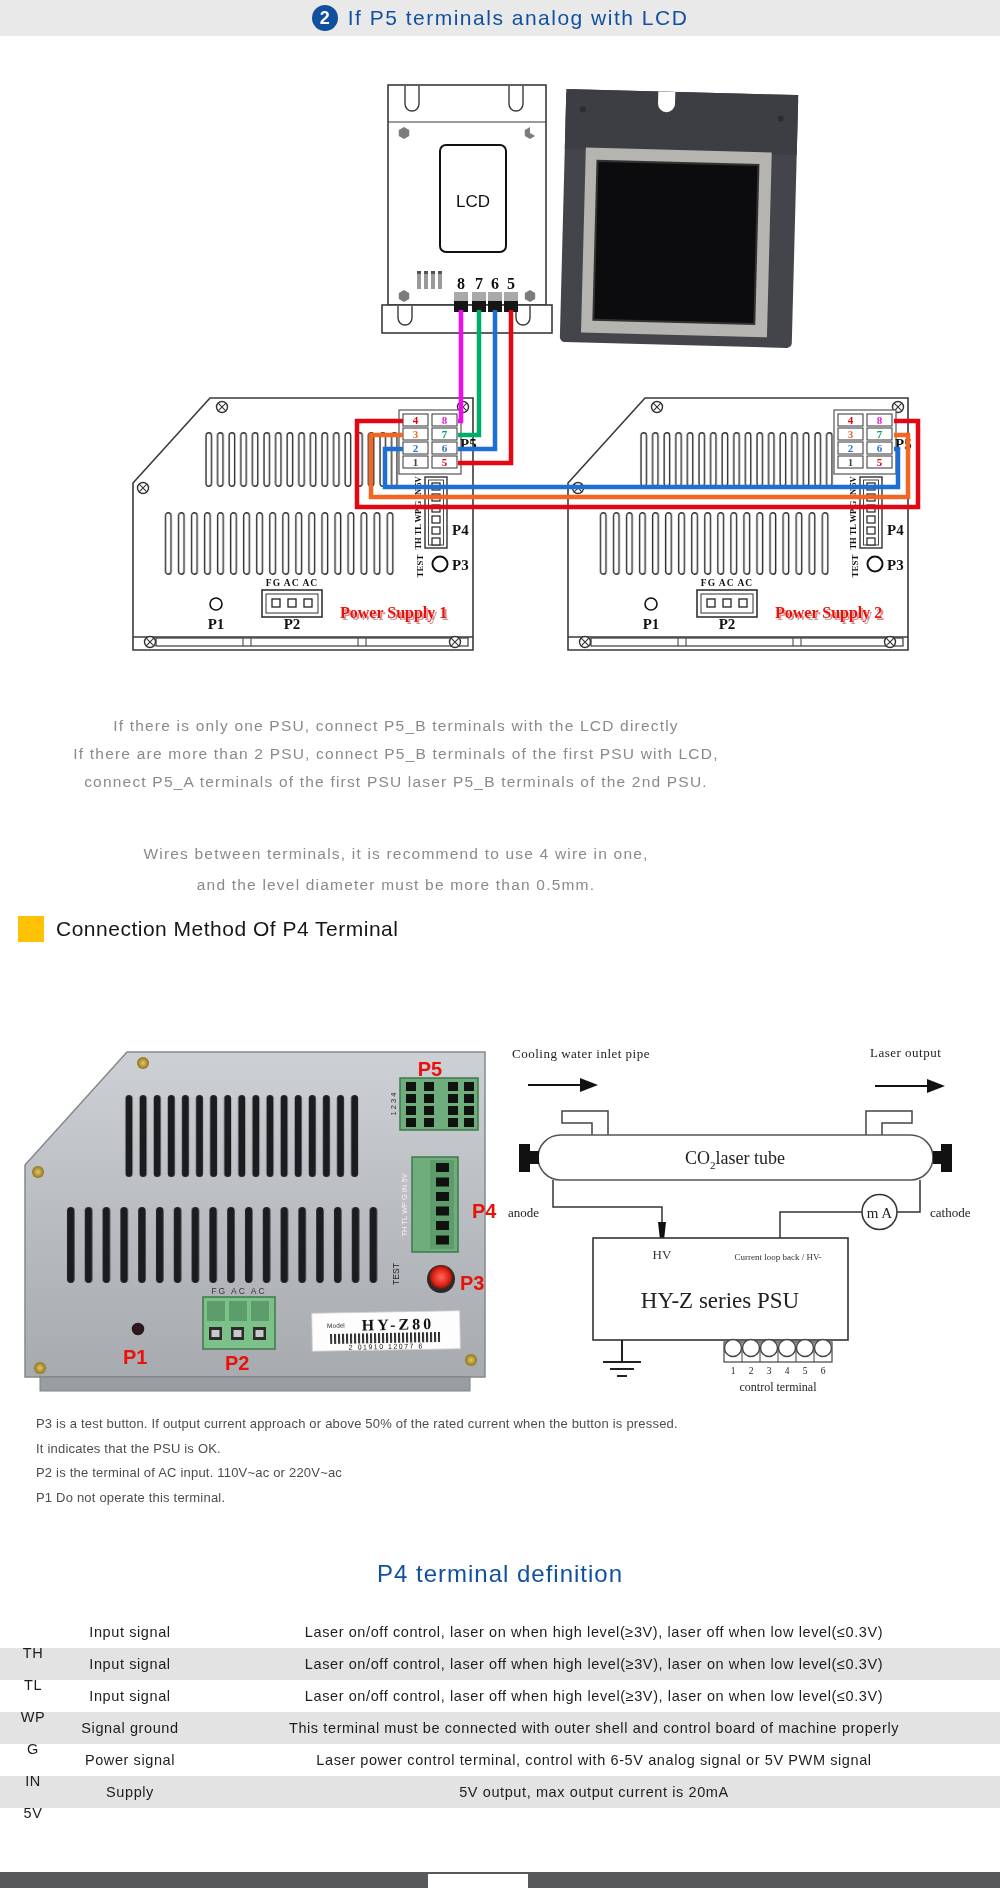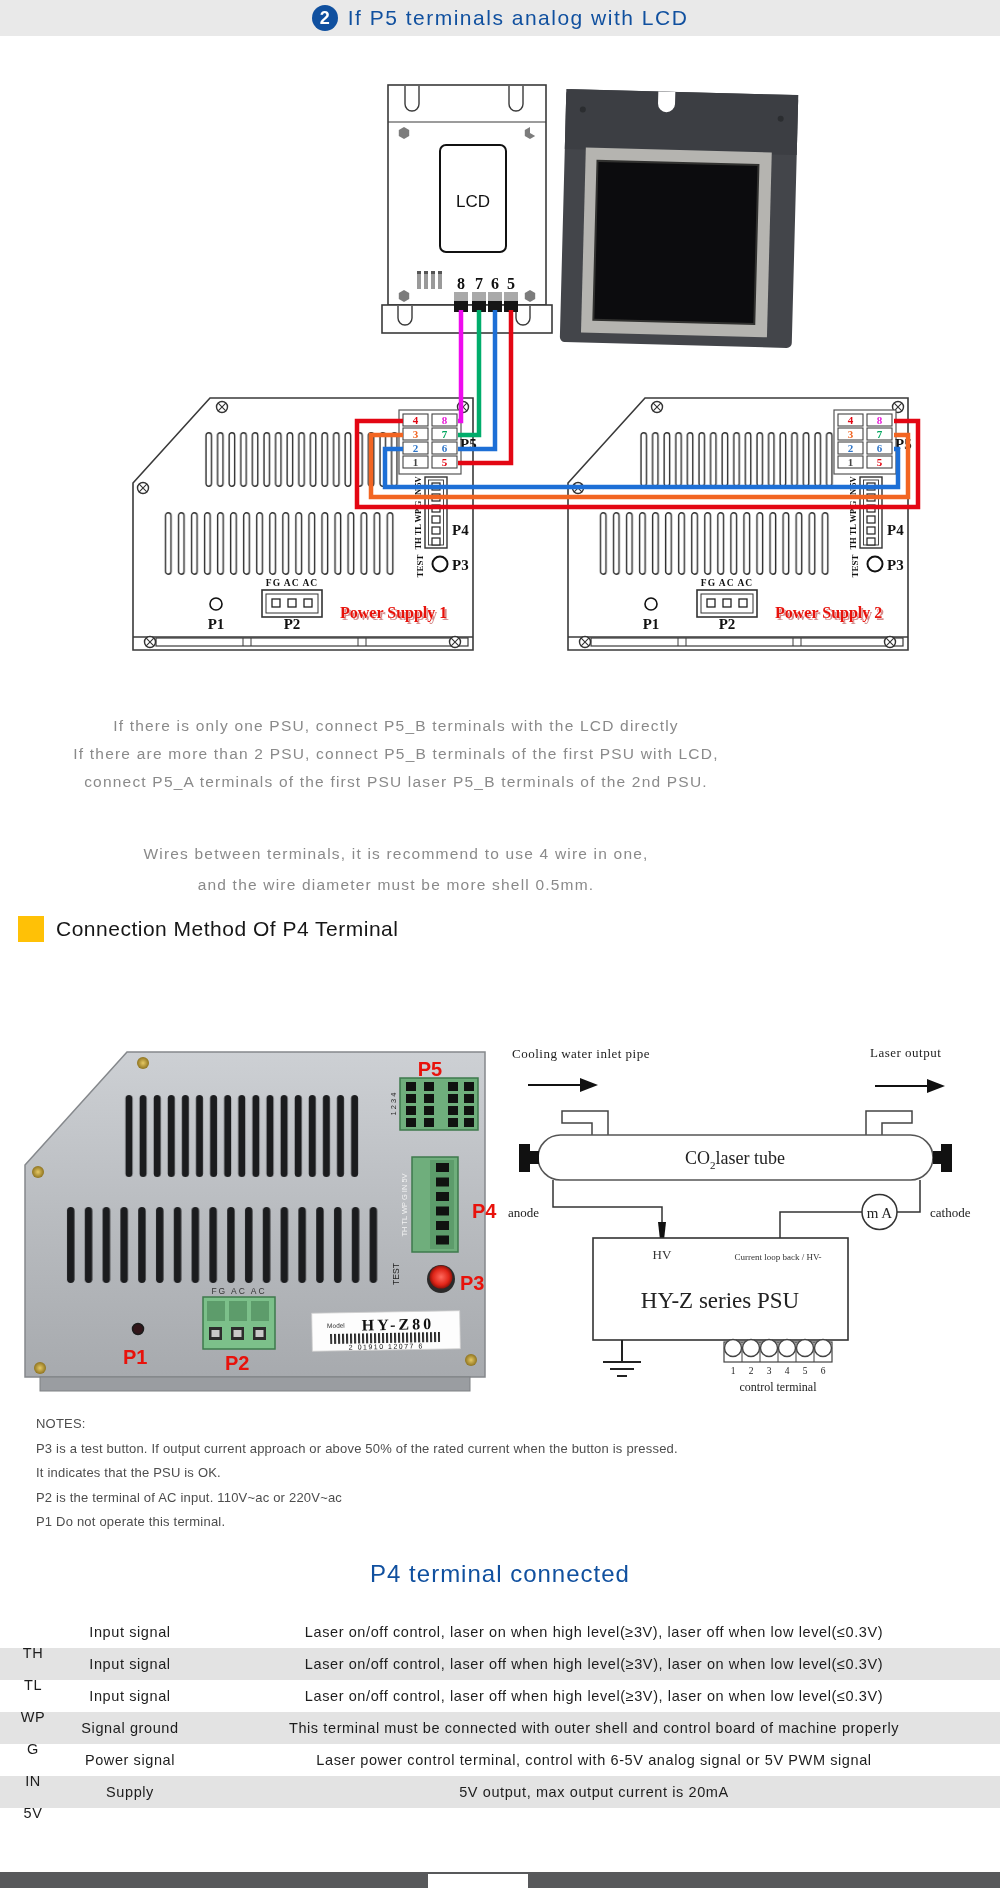--- a/index.html
+++ b/index.html
@@ -215,21 +215,21 @@
     </g>
   </svg>
 
   <div class="instr" style="top:712px">
     <div>If there is only one PSU, connect P5_B terminals with the LCD directly</div>
     <div>If there are more than 2 PSU, connect P5_B terminals of the first PSU with LCD,</div>
     <div>connect P5_A terminals of the first PSU laser P5_B terminals of the 2nd PSU.</div>
   </div>
   <div class="instr" style="top:838px;line-height:31px">
     <div>Wires between terminals, it is recommend to use 4 wire in one,</div>
-    <div>and the wire diameter must be more shell 0.5mm.</div>
+    <div>and the level diameter must be more than 0.5mm.</div>
   </div>
 
   <div class="sect">
     <div class="sq"></div>
     <div class="txt">Connection Method Of P4 Terminal</div>
   </div>
 
   <svg class="layer" style="top:1030px" width="1000" height="380" viewBox="0 1030 1000 380">
     <defs>
       <linearGradient id="silver" x1="0" y1="0" x2="0" y2="1">
@@ -410,28 +410,27 @@
           <text x="787" y="1374">4</text>
           <text x="805" y="1374">5</text>
           <text x="823" y="1374">6</text>
         </g>
         <text x="778" y="1391" font-size="12" fill="#222" text-anchor="middle">control terminal</text>
       </g>
     </g>
   </svg>
 
   <div class="notes">
-    <div>NOTES:</div>
     <div>P3 is a test button. If output current approach or above 50% of the rated current when the button is pressed.</div>
     <div>It indicates that the PSU is OK.</div>
     <div>P2 is the terminal of AC input. 110V~ac or 220V~ac</div>
     <div>P1 Do not operate this terminal.</div>
   </div>
 
-  <div class="tbl-title">P4 terminal connected</div>
+  <div class="tbl-title">P4 terminal definition</div>
   <div class="tbl">
     <div class="trow">
       <div class="c1">TH</div>
       <div class="c2">Input signal</div>
       <div class="c3">Laser on/off control, laser on when high level(≥3V), laser off when low level(≤0.3V)</div>
     </div>
     <div class="trow">
       <div class="c1">TL</div>
       <div class="c2">Input signal</div>
       <div class="c3">Laser on/off control, laser off when high level(≥3V), laser on when low level(≤0.3V)</div>

